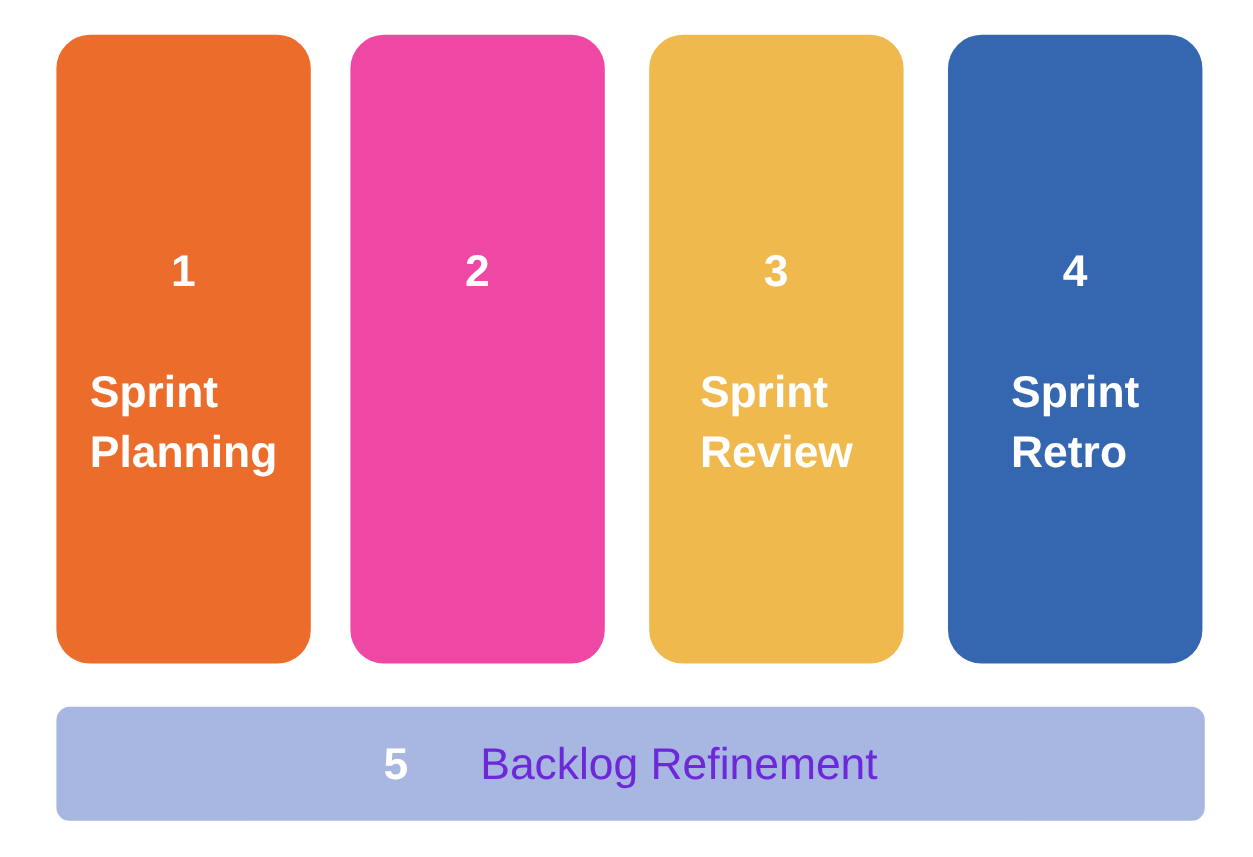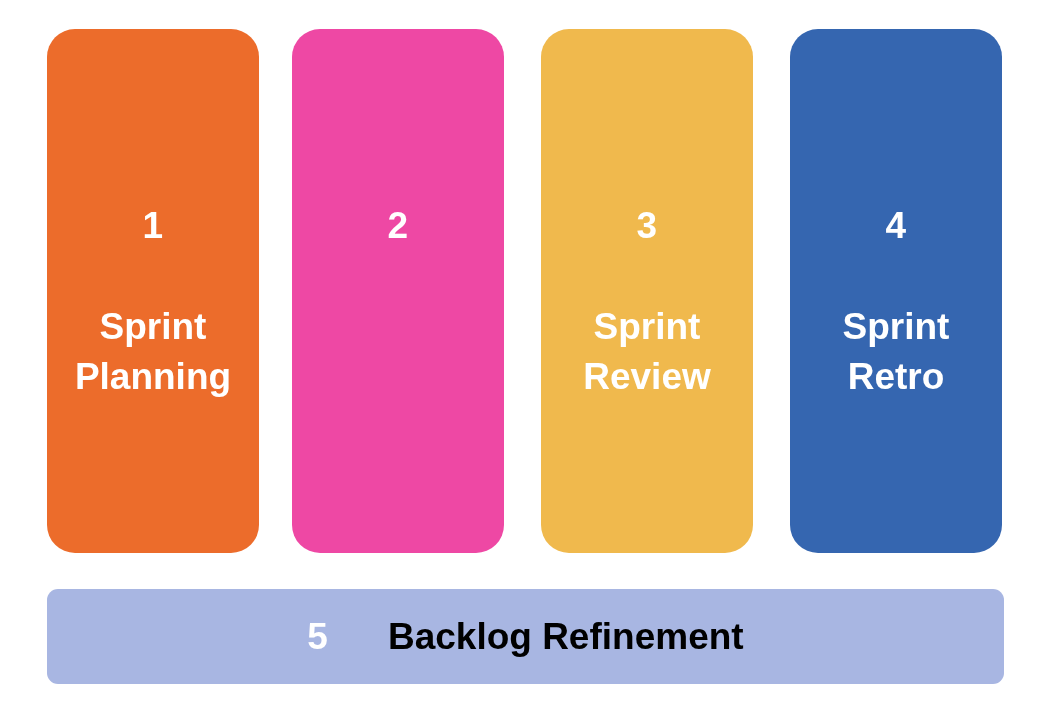--- a/index.html
+++ b/index.html
@@ -47,21 +47,21 @@
     text-align: center;
     color: #ffffff;
     user-select: none;
   }
 
   .card-label {
     margin-top: 58px;
     font-size: 37px;
     font-weight: bold;
     line-height: 1.36;
-    text-align: center;
+    text-align: left;
     color: #ffffff;
     white-space: pre-line;
     padding: 0 6px;
     user-select: none;
   }
 
   
   #footer-bar {
     position: absolute;
     left: 47px;
@@ -78,22 +78,22 @@
   .bar-number {
     font-size: 37px;
     font-weight: bold;
     color: #ffffff;
     line-height: 1;
     user-select: none;
   }
 
   .bar-label {
     font-size: 37px;
-    font-weight: bold;
-    color: #000000;
+    font-weight: normal;
+    color: #6d28d9;
     line-height: 1;
     margin-left: 60px;
     user-select: none;
   }
 </style>
 </head>
 <body>
 
 <div id="diagram" style="background-color: rgb(255, 255, 255);">
 

